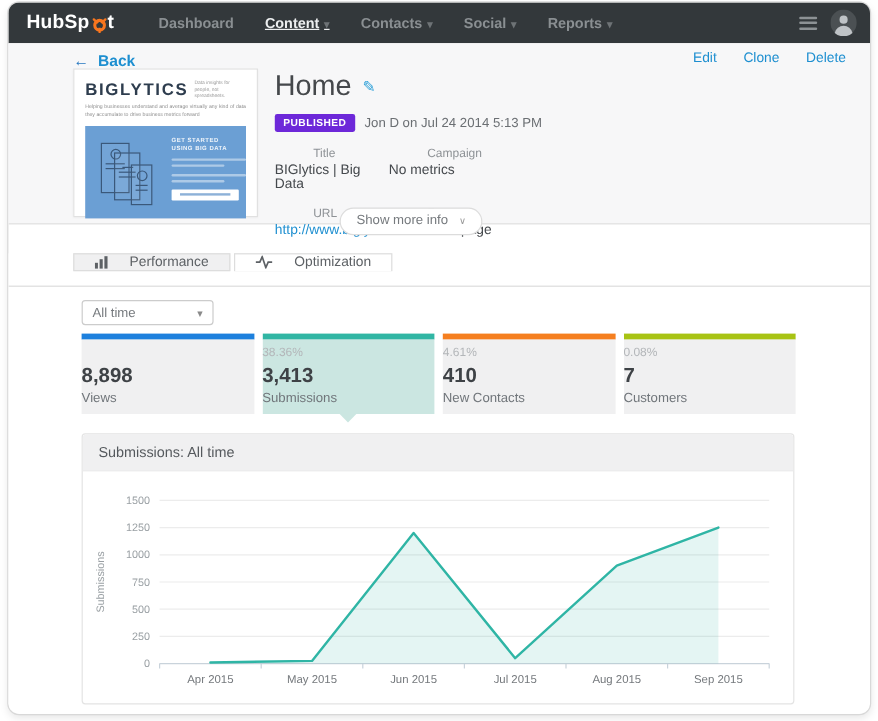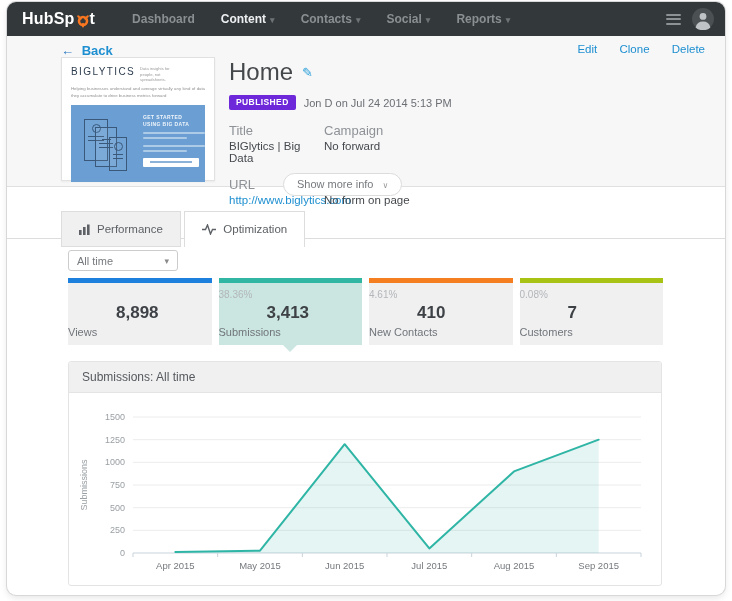--- a/index.html
+++ b/index.html
@@ -7,38 +7,38 @@
   .frame { position:relative; width:732px; height:601px; background:#fff; overflow:hidden; }
   .app { position:absolute; left:7px; top:2px; width:718px; height:593px; background:#fff;
          border-radius:9px; box-shadow:0 0 0 1px #d8d8d8, 0 3px 7px rgba(0,0,0,.10); overflow:hidden; }
 
   
   .topnav { height:34px; background:#33383b; display:flex; align-items:center; }
   .logo { color:#fff; font-weight:bold; font-size:16px; margin-left:15px; display:flex; align-items:center; cursor:pointer; letter-spacing:.2px; }
   .logo svg { margin:2px 0 0 1px; }
   .nav-items { display:flex; margin-left:24px; list-style:none; }
   .nav-item { color:#8a8f92; font-size:12px; font-weight:bold; padding:0 13px; line-height:34px; cursor:pointer; white-space:nowrap; }
-  .nav-item.active { color:#edeff0; }
+  .nav-item.active { color:#edeff0;text-decoration:underline; }
   .nav-item .caret { color:#6e7376; font-size:9px; margin-left:4px; }
   .nav-right { margin-left:auto; display:flex; align-items:center; margin-right:11px; gap:9px; }
   .hamburger { cursor:pointer; padding:4px 2px; }
   .hamburger span { display:block; width:15px; height:2px; background:#8d9295; margin:2.5px 0; border-radius:1px; }
 
   
   .header { position:relative; height:151px; background:#f7f7f8; border-bottom:1px solid #e0e0e0; }
   .back-link { position:absolute; top:7px; left:54px; font-size:13px; color:#1e8fd0; text-decoration:none; font-weight:bold; }
   .back-link .arrow { color:#2878c0; margin-right:4px; font-weight:bold; }
   .hdr-actions { position:absolute; top:7px; right:20px; font-size:11.5px; }
   .hdr-actions a { color:#1e8fd0; text-decoration:none; margin-left:19px; }
   .hdr-main { position:absolute; top:21px; left:54px; display:flex; }
 
   .thumb { width:154px; height:124px; background:#fff; border:1px solid #e1e1e1; box-shadow:0 1px 2px rgba(0,0,0,.05);
            padding:8px 9px; cursor:pointer; }
   .thumb-brandrow { display:flex; align-items:flex-start; }
-  .thumb-brand { font-size:10px; font-weight:normal; letter-spacing:1.4px; color:#2e3d4e; }
+  .thumb-brand { font-size:14px; font-weight:bold; letter-spacing:1.4px; color:#2e3d4e; }
   .thumb-tagline { font-size:4.1px; color:#9a9a9a; margin-left:5px; line-height:1.4; width:36px; }
   .thumb-desc { font-size:4.3px; color:#8f8f8f; margin-top:3px; line-height:1.6; text-align:justify; }
   .thumb-hero { margin-top:5px; height:77px; background:#6b9fd4; position:relative; }
   .doc { position:absolute; border:1px solid #3a587a; background:rgba(255,255,255,.06); }
   .doc1 { left:13px; top:14px; width:24px; height:42px; }
   .doc2 { left:24px; top:22px; width:22px; height:40px; }
   .doc3 { left:38px; top:32px; width:18px; height:34px; }
   .doc i { display:block; border:1px solid #3a587a; border-radius:50%; width:9px; height:9px; margin:4px auto 0; }
   .doc em { display:block; height:1px; background:#3a587a; margin:3px 3px 0; }
   .hero-right { position:absolute; left:72px; top:9px; width:62px; }
@@ -49,49 +49,49 @@
   .hero-btn i { display:block; width:42px; height:2px; background:#8db1d8; }
 
   .meta { margin-left:14px; padding-top:1px; }
   .title-row { display:flex; align-items:center; }
   .page-title { font-size:24px; color:#45484b; font-weight:400; }
   .edit-pencil { color:#2a9fd8; font-size:13px; margin-left:9px; cursor:pointer; }
   .status-row { margin-top:9px; display:flex; align-items:center; }
   .badge { background:#6d28d9; color:#fff; font-size:8.5px; font-weight:bold; padding:2px 7px 3px; border-radius:2px; letter-spacing:.4px; }
   .pub-date { font-size:11px; color:#6b6f73; margin-left:8px; }
   .fields { margin-top:13px; display:grid; grid-template-columns:95px auto; row-gap:13px; }
-  .field-label { font-size:13px; color:#8e9296; margin-bottom:2px; }
+  .field-label { font-size:10px; color:#8e9296; margin-bottom:2px;margin-left:32px; }
   .field-value { font-size:11.5px; color:#45494d; }
   .field-value a { color:#1e8fd0; text-decoration:none; }
   .show-more { position:absolute; left:276px; bottom:-10px; background:#fff; border:1px solid #dcdcdc; border-radius:13px;
                font-size:11px; color:#767a7e; padding:4px 13px 5px; cursor:pointer; font-family:inherit; }
   .show-more .caret { font-size:8px; margin-left:6px; color:#999; }
 
   
   .main { background:#fff; }
   .tabbar { position:relative; margin-top:24px; padding-left:54px; height:28px; }
   .tabbar::after { content:""; position:absolute; left:0; right:0; bottom:0; height:1px; background:#ddd; z-index:1; }
-  .tab { display:inline-flex; align-items:center; gap:7px; height:36px; padding:0 17px; font-size:11.5px; color:#5d6165;
+  .tab { display:inline-flex; align-items:center; gap:18px; height:15px; padding:0 17px; font-size:11.5px; color:#5d6165;
          border:1px solid #ddd; background:#f0f0f1; position:relative; z-index:2; cursor:pointer; vertical-align:top; }
   .tab + .tab { margin-left:-1px; }
   .tab.active { background:#fff; }
   .tab.active::after { content:""; position:absolute; left:0; right:0; bottom:-1px; height:1px; background:#fff; z-index:3; }
   .tab svg { flex:0 0 auto; }
 
   .filter-row { display:flex; margin:11px 62px 0 61px; }
   .select { width:110px; height:21px; background:#fff; border:1px solid #ccc; border-radius:3px; font-size:11px; color:#767a7e;
             display:flex; align-items:center; justify-content:space-between; padding:0 8px; cursor:pointer; }
   .select .caret { color:#8a8a8a; font-size:9px; }
 
   .metrics { display:flex; gap:7px; margin:7px 62px 0 61px; }
   .metric-card { flex:1; position:relative; cursor:pointer; }
   .metric-bar { height:5px; background:#ccc; }
   .metric-body { background:#f0f0f1; height:62px; text-align:left; padding-top:6px; }
   .metric-pct { font-size:10px; color:#b3b6b9; height:13px; }
-  .metric-val { font-size:17px; font-weight:bold; color:#3e4246; margin-top:1px;padding-left:48px; }
+  .metric-val { font-size:17px; font-weight:bold; color:#3e4246; margin-top:1px; }
   .metric-lbl { font-size:11px; color:#70757a; margin-top:3px; }
   .metric-pointer { display:none; position:absolute; left:50%; margin-left:-8px; bottom:-7px; width:0; height:0;
                     border-left:8px solid transparent; border-right:8px solid transparent; border-top:8px solid #cbe6e1; }
 
   .chart-card { margin:16px 63px 0 61px; border:1px solid #e4e4e4; border-radius:3px; background:#fff; }
   .chart-head { background:#f0f0f1; border-bottom:1px solid #e4e4e4; padding:8px 13px; font-size:12px; color:#55595d; border-radius:3px 3px 0 0; }
   .chart-body { padding:10px 6px 2px; }
   svg text { font-family:"Liberation Sans", sans-serif; }
 </style>
 </head>
@@ -190,21 +190,21 @@
             <span class="badge">PUBLISHED</span>
             <span class="pub-date">Jon D on Jul 24 2014 5:13 PM</span>
           </div>
           <div class="fields">
             <div>
               <div class="field-label">Title</div>
               <div class="field-value">BIGlytics | Big Data</div>
             </div>
             <div>
               <div class="field-label">Campaign</div>
-              <div class="field-value">No forward</div>
+              <div class="field-value">No metrics</div>
             </div>
             <div>
               <div class="field-label">URL</div>
               <div class="field-value"><a href="#">http://www.biglytics.com</a></div>
             </div>
             <div>
               <div class="field-label">Form</div>
               <div class="field-value">No form on page</div>
             </div>
           </div>

